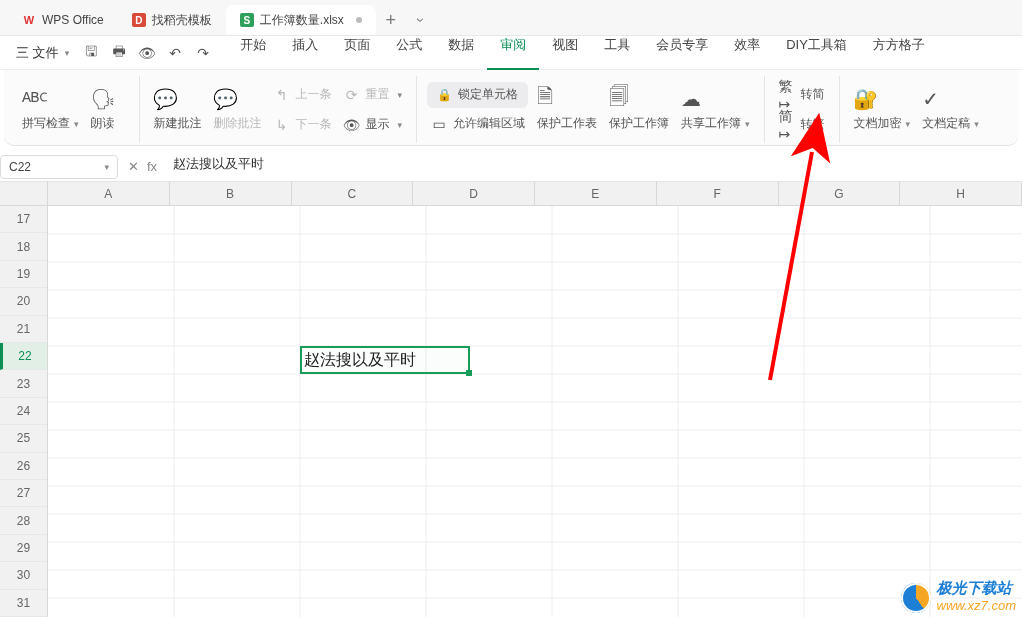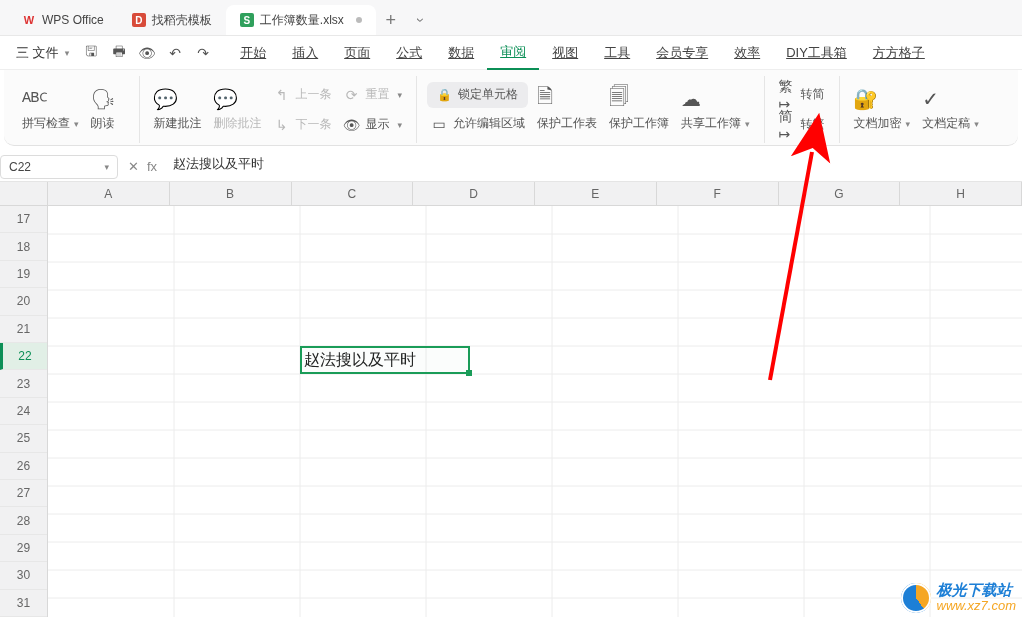--- a/index.html
+++ b/index.html
@@ -65,22 +65,22 @@
     font-size:13px;
   }
   .menu-left { display:flex;align-items:center;gap:0;justify-content:space-between;}
   .menu-btn-icon {
     width: 28px;height:26px;display:flex;align-items:center;justify-content:center;
     color:#555;border-radius:4px;font-size:14px;
   }
   .file-btn { display:flex;align-items:center;gap:4px;padding:0 8px;height:26px;}
   .menu-tabs { display:flex;align-items:center;gap:0;margin-left:8px;}
   .menu-tab {
-    padding: 0 13px;height:34px;display:flex;align-items:center;
-    color:#444;cursor:pointer;text-decoration:underline;
+    padding: 0 13px;height:34px;display:flex;align-items:flex-start;
+    color:#444;cursor:pointer;
   }
   .menu-tab.active { color:#0b8f56; border-bottom:2px solid #0b8f56; }
 
   
   .ribbon {
     height: 76px;
     background:#fbfbfb;
     border-bottom:1px solid #e2e2e2;
     display:flex;
     align-items:stretch;
@@ -171,21 +171,21 @@
   .watermark{
     position:absolute;right:6px;bottom:4px;display:flex;align-items:center;gap:6px;
     font-style:italic;
   }
   .wm-logo{
     width:30px;height:30px;border-radius:50%;
     background:conic-gradient(#f5a623 0 40%, #1d7fd6 40% 100%);
     box-shadow:0 0 0 2px #fff inset;
   }
   .wm-txt{display:flex;flex-direction:column;line-height:1.1;}
-  .wm-txt .t1{color:#1d7fd6;font-size:15px;font-weight:bold;}
+  .wm-txt .t1{color:#1d7fd6;font-size:15px;font-weight:bold;font-family:Liberation Mono, monospace;}
   .wm-txt .t2{color:#f5a623;font-size:13px;}
 </style>
 </head>
 <body>
 
 <div class="titlebar">
   <div class="app-tab">
     <span class="logo-w">W</span>
     <span>WPS Office</span>
   </div>

